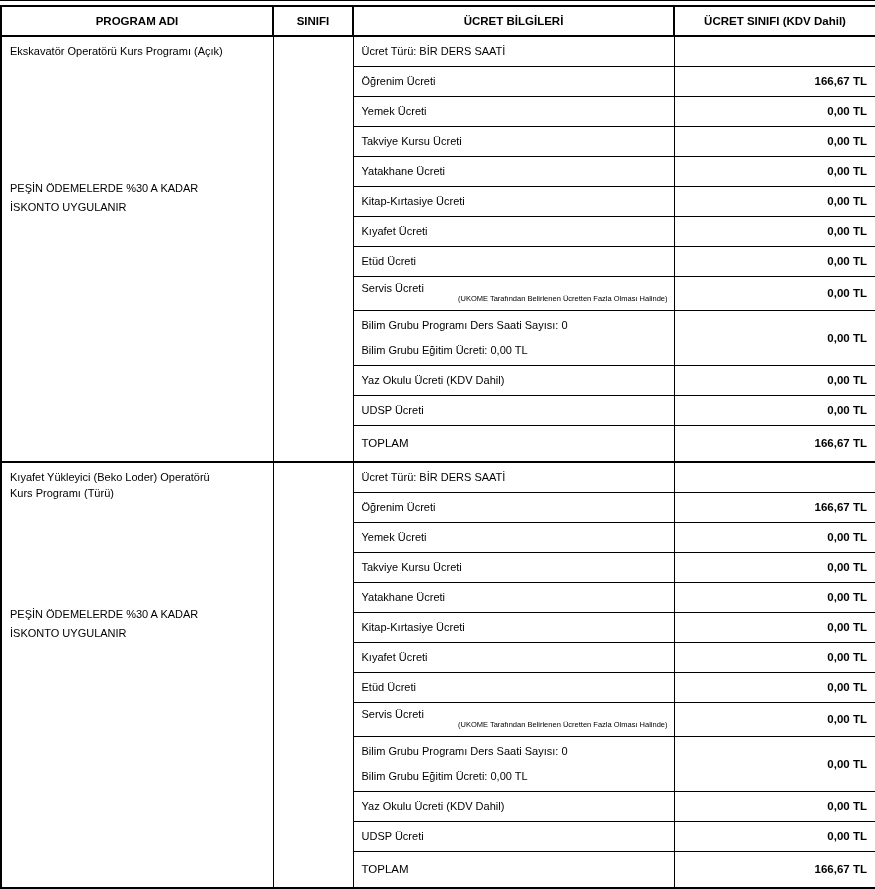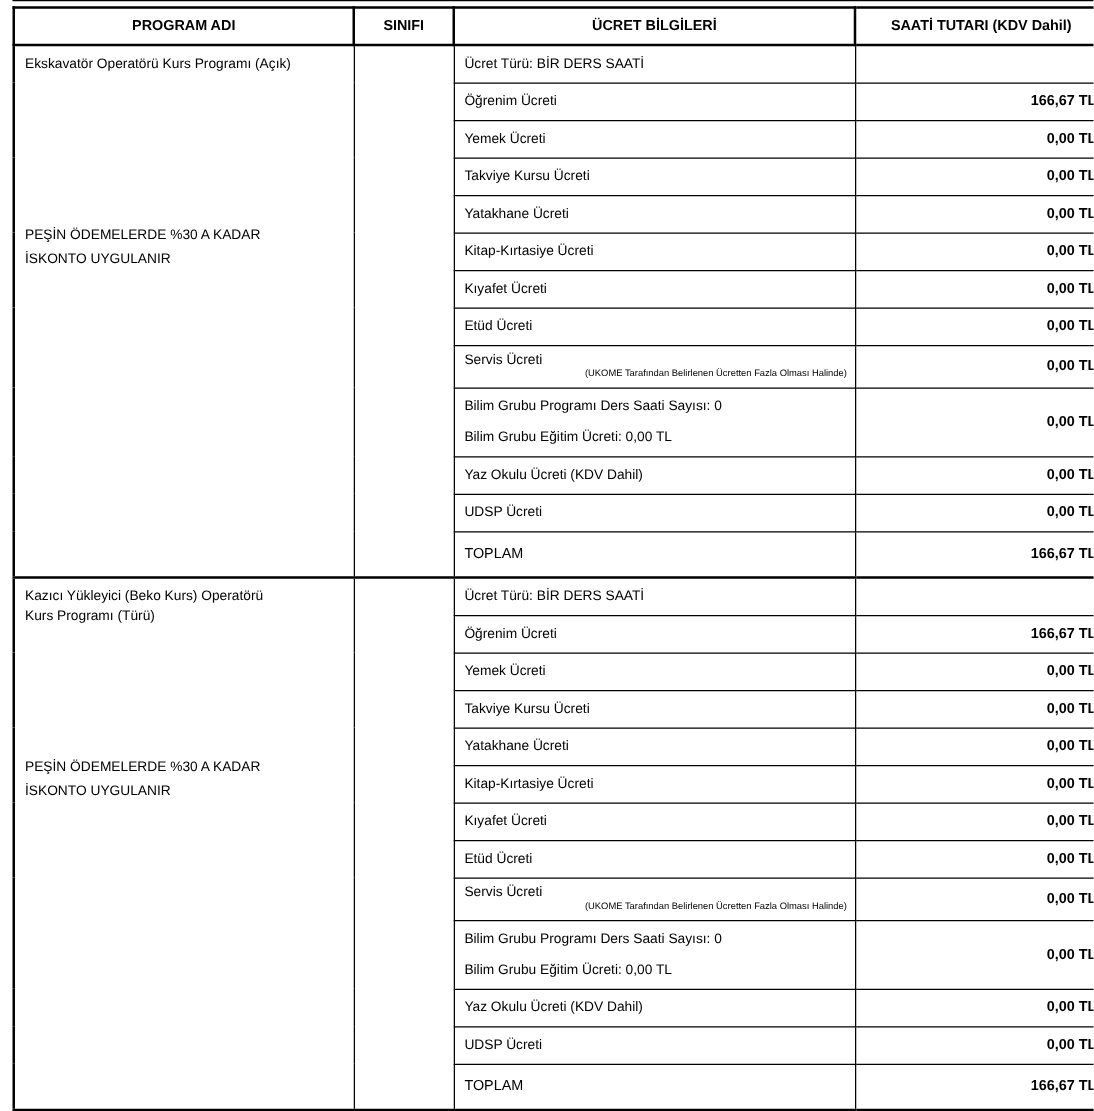--- a/index.html
+++ b/index.html
@@ -4,21 +4,20 @@
 <style>
   html, body { margin: 0; padding: 0; background: #ffffff; }
   .page {
     width: 875px;
     height: 889px;
     box-sizing: border-box;
     background: #ffffff;
     font-family: "Liberation Sans", sans-serif;
     color: #000000;
     overflow: hidden;
-    padding-left: 10px;
   }
   .top-strip {
     height: 4px;
     border-top: 1.5px solid #000000;
   }
   table.fee-table {
     width: 875px;
     border-collapse: collapse;
     table-layout: fixed;
     border: 2px solid #000000;
@@ -89,21 +88,21 @@
       <col class="c-program">
         <col class="c-sinifi">
         <col class="c-bilgi">
         <col class="c-tutar">
     </colgroup>
     <thead>
       <tr>
         <th>PROGRAM ADI</th>
         <th>SINIFI</th>
         <th>ÜCRET BİLGİLERİ</th>
-        <th>SAATİ TUTARI (KDV Dahil)</th>
+        <th>ÜCRET SINIFI (KDV Dahil)</th>
       </tr>
     </thead>
     <tbody>
         <tr class="r-fee r-ucret-turu">
           <td class="program-cell" rowspan="13">
             <div class="program-name">
               <div>Ekskavatör Operatörü Kurs Programı (Açık)</div>
             </div>
             <div class="discount-note">
               <div>PEŞİN ÖDEMELERDE %30 A KADAR</div>
@@ -186,21 +185,21 @@
         </tr>
         <tr class="r-fee r-toplam">
           <td class="fee-label">
             <div>TOPLAM</div>
           </td>
           <td class="fee-amount">166,67 TL</td>
         </tr>
         <tr class="r-fee r-ucret-turu">
           <td class="program-cell" rowspan="13">
             <div class="program-name">
-              <div>Kazıcı Yükleyici (Beko Kurs) Operatörü</div>
+              <div>Kıyafet Yükleyici (Beko Loder) Operatörü</div>
               <div>Kurs Programı (Türü)</div>
             </div>
             <div class="discount-note">
               <div>PEŞİN ÖDEMELERDE %30 A KADAR</div>
               <div>İSKONTO UYGULANIR</div>
             </div>
           </td>
           <td class="sinifi-cell" rowspan="13"></td>
           <td class="fee-label">
             <div>Ücret Türü: BİR DERS SAATİ</div>

